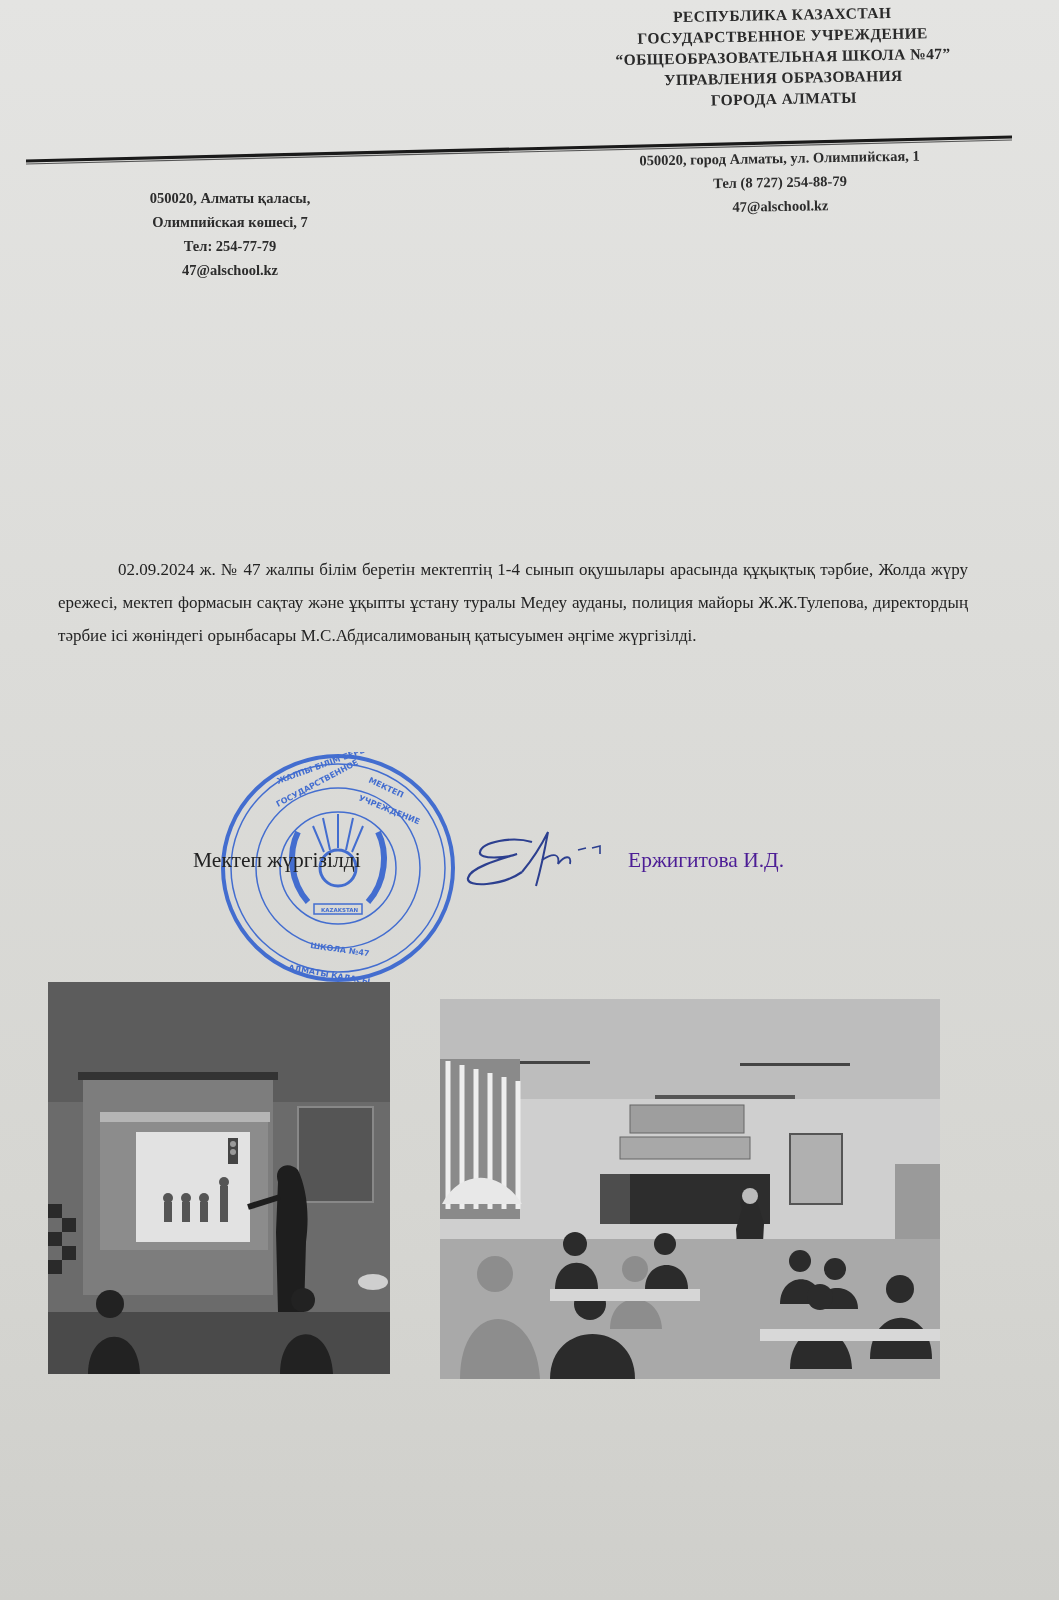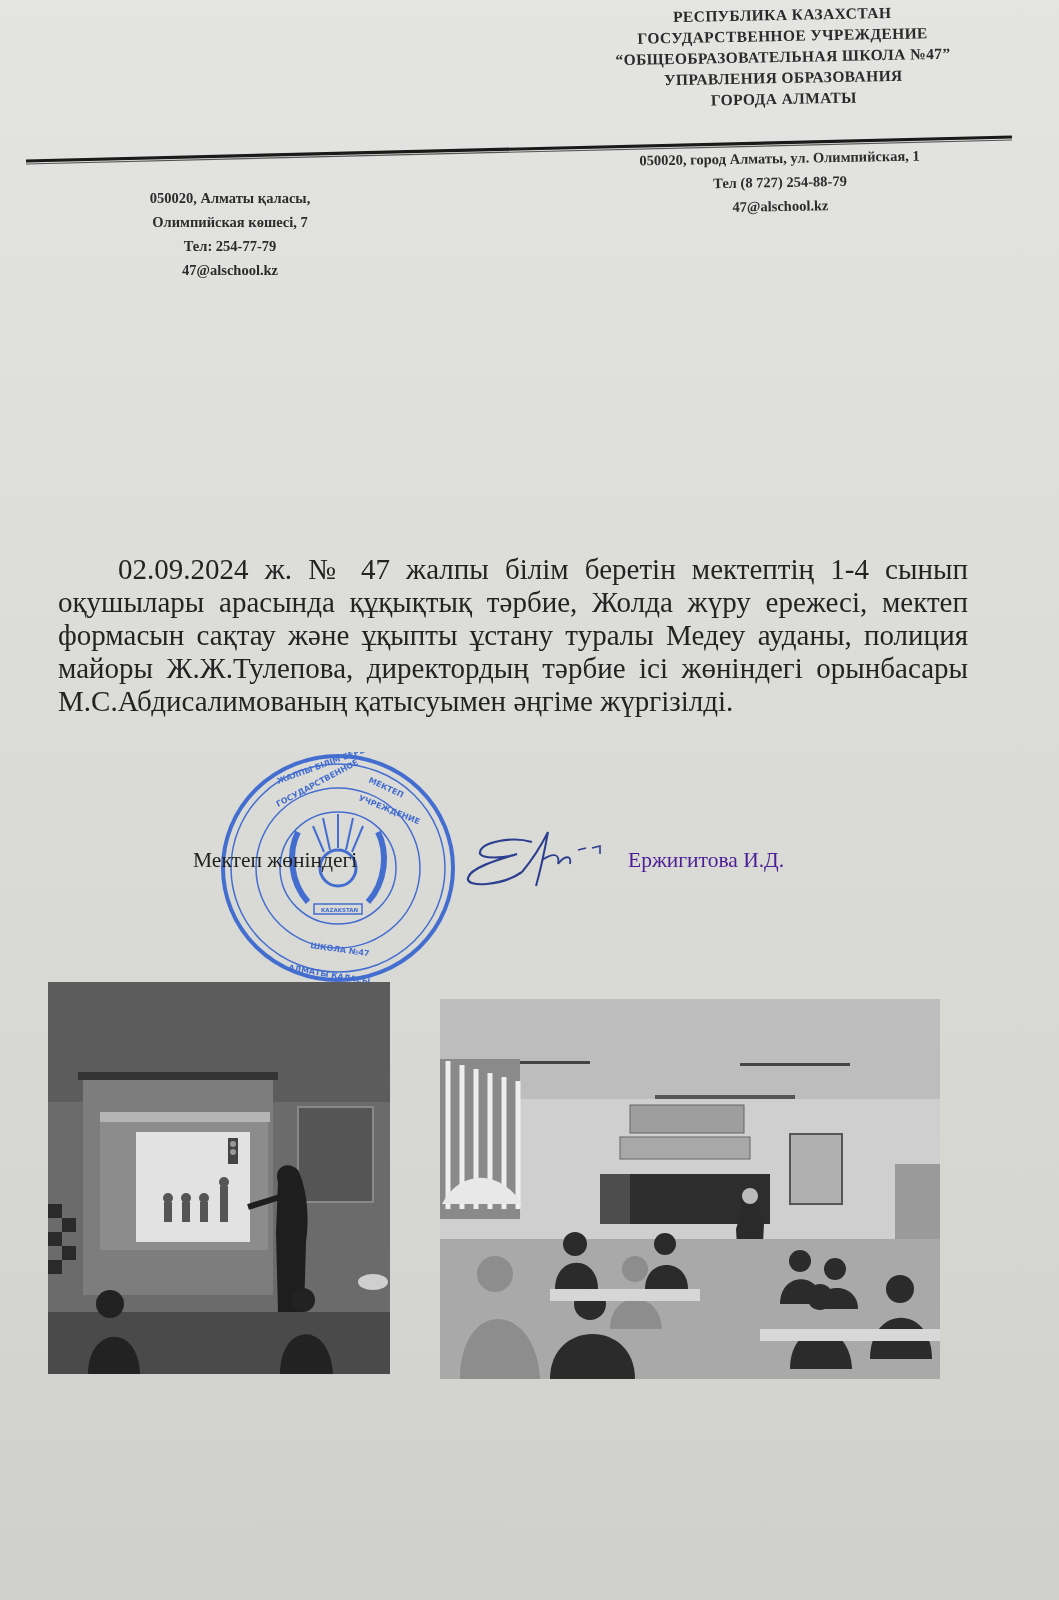--- a/index.html
+++ b/index.html
@@ -39,21 +39,21 @@
 
   
   .doc-title {
     position: absolute; left: 0; width: 1010px; top: 505px;
     text-align: center; font-weight: bold; font-size: 19px; color: #222;
   }
 
   
   .body-text {
     position: absolute; left: 58px; top: 553px; width: 910px;
-    font-size: 29px; line-height: 33px; text-align: justify; color: #232323;
+    font-size: 17px; line-height: 33px; text-align: justify; color: #232323;
   }
   .body-text .indent { display: inline-block; width: 60px; }
 
   
   .sig-label { position: absolute; left: 193px; top: 848px; font-size: 21.5px; color: #222; }
   .sig-name { position: absolute; left: 628px; top: 848px; font-size: 21.5px; color: #4c1d95; }
   .signature { position: absolute; left: 462px; top: 824px; width: 170px; height: 70px; }
   .stamp { position: absolute; left: 218px; top: 752px; width: 240px; height: 232px; opacity: 0.88; }
 
   
@@ -115,21 +115,21 @@
       <text x="103" y="160" font-size="5.5">KAZAKSTAN</text>
       <text x="60" y="32" transform="rotate(-20 60 32)">ЖАЛПЫ БІЛІМ БЕРЕТІН</text>
       <text x="150" y="30" transform="rotate(25 150 30)">МЕКТЕП</text>
       <text x="60" y="55" transform="rotate(-28 60 55)">ГОСУДАРСТВЕННОЕ</text>
       <text x="140" y="48" transform="rotate(22 140 48)">УЧРЕЖДЕНИЕ</text>
       <text x="70" y="218" transform="rotate(10 70 218)">АЛМАТЫ ҚАЛАСЫ</text>
       <text x="92" y="196" transform="rotate(8 92 196)">ШКОЛА №47</text>
     </g>
   </svg>
 
-  <div class="sig-label">Мектеп жөніндегі</div>
+  <div class="sig-label">Мектеп жүргізілді</div>
   <svg class="signature" viewBox="0 0 170 70">
     <path d="M70,18 C50,12 20,18 18,28 C16,36 45,34 55,30 C35,36 8,44 6,54 C4,64 40,62 60,48" stroke="#2c3f8f" stroke-width="2.2" fill="none"></path>
     <path d="M60,48 C70,36 80,20 86,8 C82,30 78,48 74,62" stroke="#2c3f8f" stroke-width="2" fill="none"></path>
     <path d="M80,36 C92,28 98,30 96,40 C102,32 110,30 108,40" stroke="#2c3f8f" stroke-width="1.8" fill="none"></path>
     <path d="M116,26 L124,24 M130,24 L138,22 L138,30" stroke="#2c3f8f" stroke-width="1.6" fill="none"></path>
   </svg>
   <div class="sig-name">Ержигитова И.Д.</div>
 
   <div class="photo photo-1">
     <svg viewBox="0 0 342 392" preserveAspectRatio="none">

